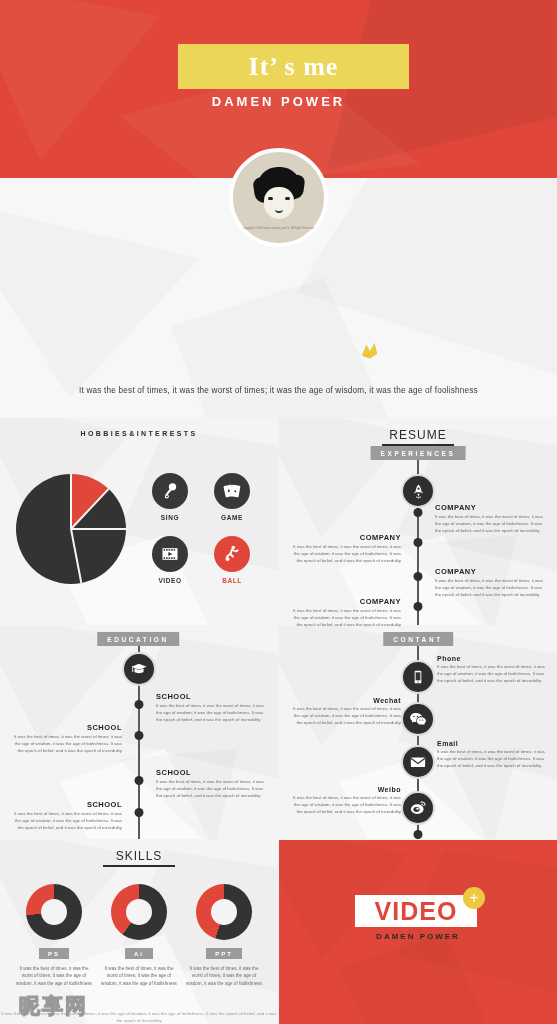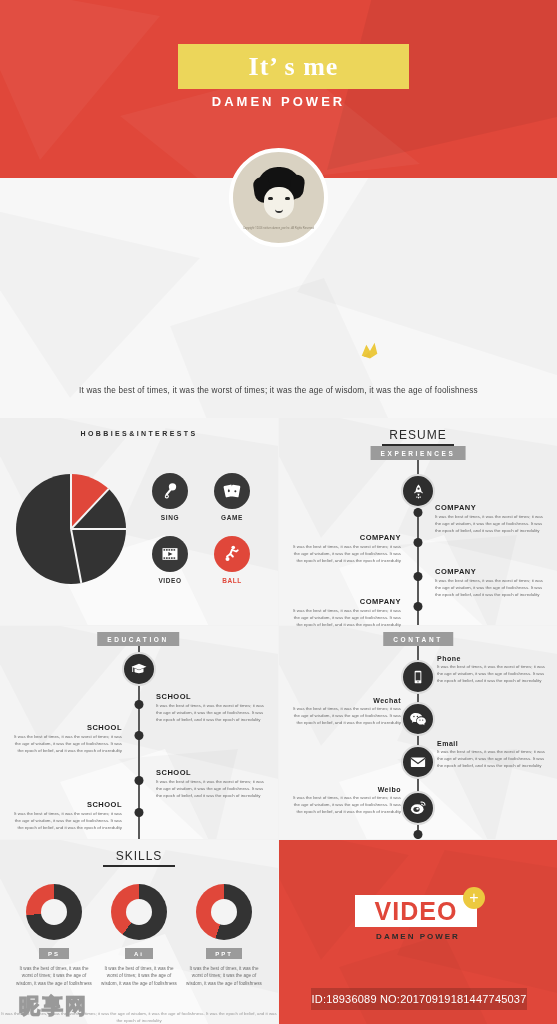--- a/index.html
+++ b/index.html
@@ -531,20 +531,19 @@
   <div class="panel" id="panel-thanks">
     <div class="poly pg1"></div>
     <div class="poly pg2"></div>
     <div class="poly pg3"></div>
 
     <div class="thanks-box">
       <span class="t">VIDEO</span>
     </div>
     <div class="plus-badge">+</div>
     <div class="thanks-sub">DAMEN POWER</div>
-    <div class="id-watermark">ID:18936089 NO:20170919181447745037</div>
   </div>
 
   <div class="site-wm">
     <span class="cn">昵享网</span>
   </div>
 
 </div>
 
 </body></html>

